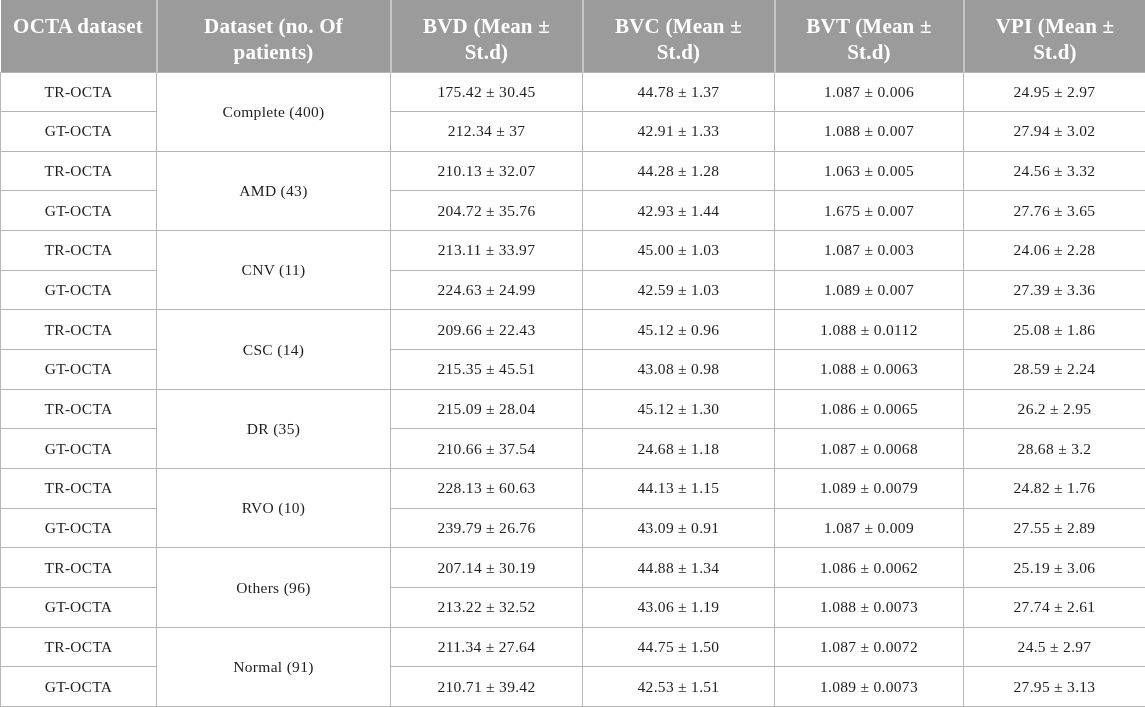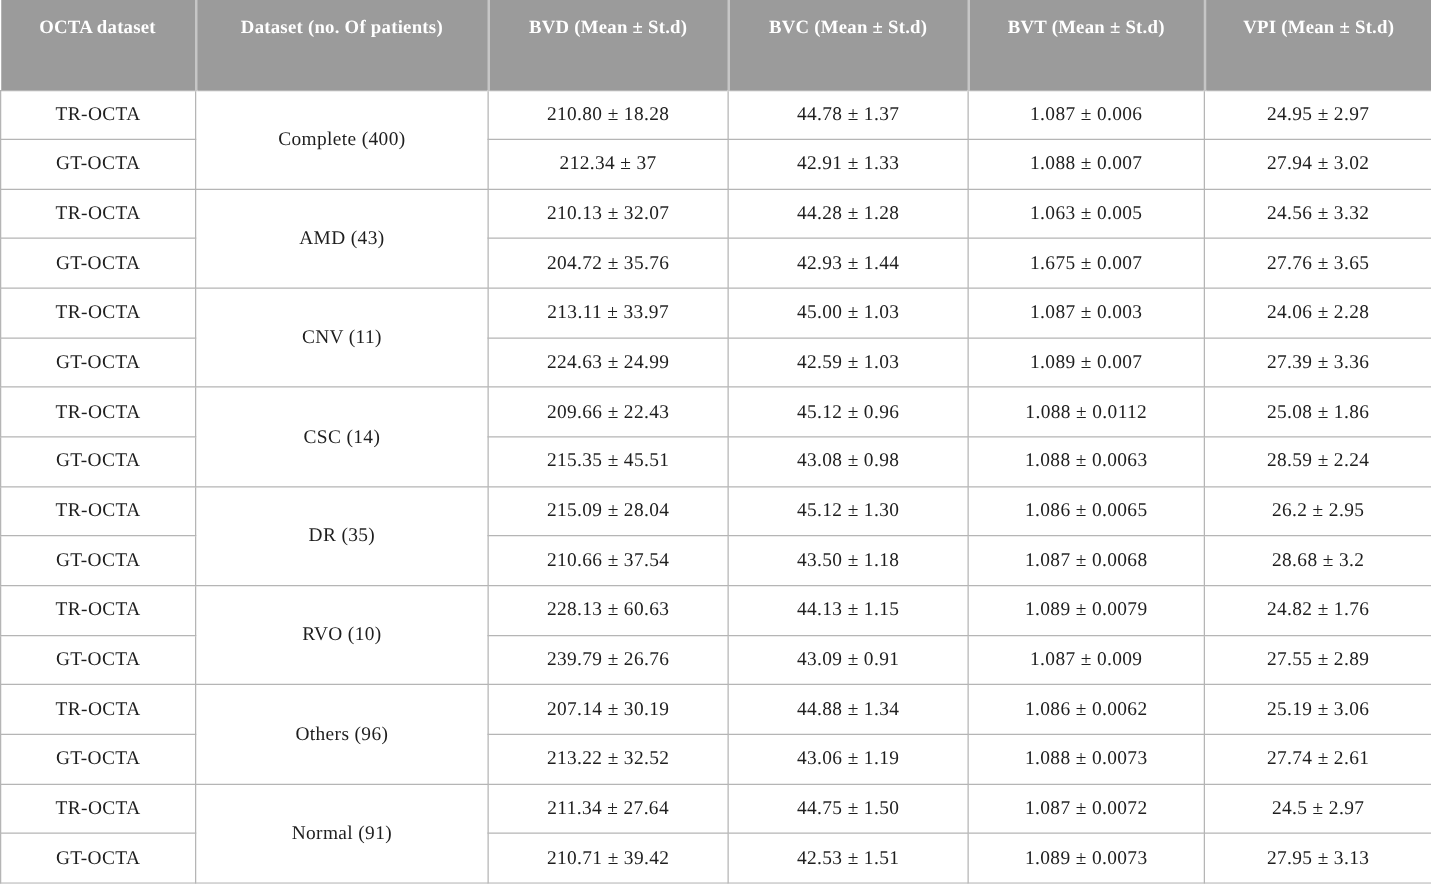--- a/index.html
+++ b/index.html
@@ -23,21 +23,21 @@
   col.c2 { width: 234px; }
   col.c3 { width: 192px; }
   col.c4 { width: 192px; }
   col.c5 { width: 189px; }
   col.c6 { width: 182px; }
 
   thead th {
     background: #9b9b9b;
     color: #ffffff;
     font-weight: bold;
-    font-size: 15px;
+    font-size: 21px;
     line-height: 1.25;
     text-align: center;
     vertical-align: top;
     padding: 13px 8px 0 8px;
     height: 72px;
     box-sizing: border-box;
     border-left: 2px solid #c6c6c6;
     letter-spacing: 0.2px;
   }
   thead th:first-child {
@@ -76,21 +76,21 @@
         <th>BVC (Mean ± St.d)</th>
         <th>BVT (Mean ± St.d)</th>
         <th>VPI (Mean ± St.d)</th>
       </tr>
     </thead>
     <tbody>
 
       <tr>
         <td>TR-OCTA</td>
         <td rowspan="2">Complete (400)</td>
-        <td>210.80 ± 18.28</td>
+        <td>175.42 ± 30.45</td>
         <td>44.78 ± 1.37</td>
         <td>1.087 ± 0.006</td>
         <td>24.95 ± 2.97</td>
       </tr>
       <tr>
         <td>GT-OCTA</td>
         <td>212.34 ± 37</td>
         <td>42.91 ± 1.33</td>
         <td>1.088 ± 0.007</td>
         <td>27.94 ± 3.02</td>
@@ -148,21 +148,21 @@
         <td>TR-OCTA</td>
         <td rowspan="2">DR (35)</td>
         <td>215.09 ± 28.04</td>
         <td>45.12 ± 1.30</td>
         <td>1.086 ± 0.0065</td>
         <td>26.2 ± 2.95</td>
       </tr>
       <tr>
         <td>GT-OCTA</td>
         <td>210.66 ± 37.54</td>
-        <td>43.50 ± 1.18</td>
+        <td>24.68 ± 1.18</td>
         <td>1.087 ± 0.0068</td>
         <td>28.68 ± 3.2</td>
       </tr>
 
       <tr>
         <td>TR-OCTA</td>
         <td rowspan="2">RVO (10)</td>
         <td>228.13 ± 60.63</td>
         <td>44.13 ± 1.15</td>
         <td>1.089 ± 0.0079</td>

